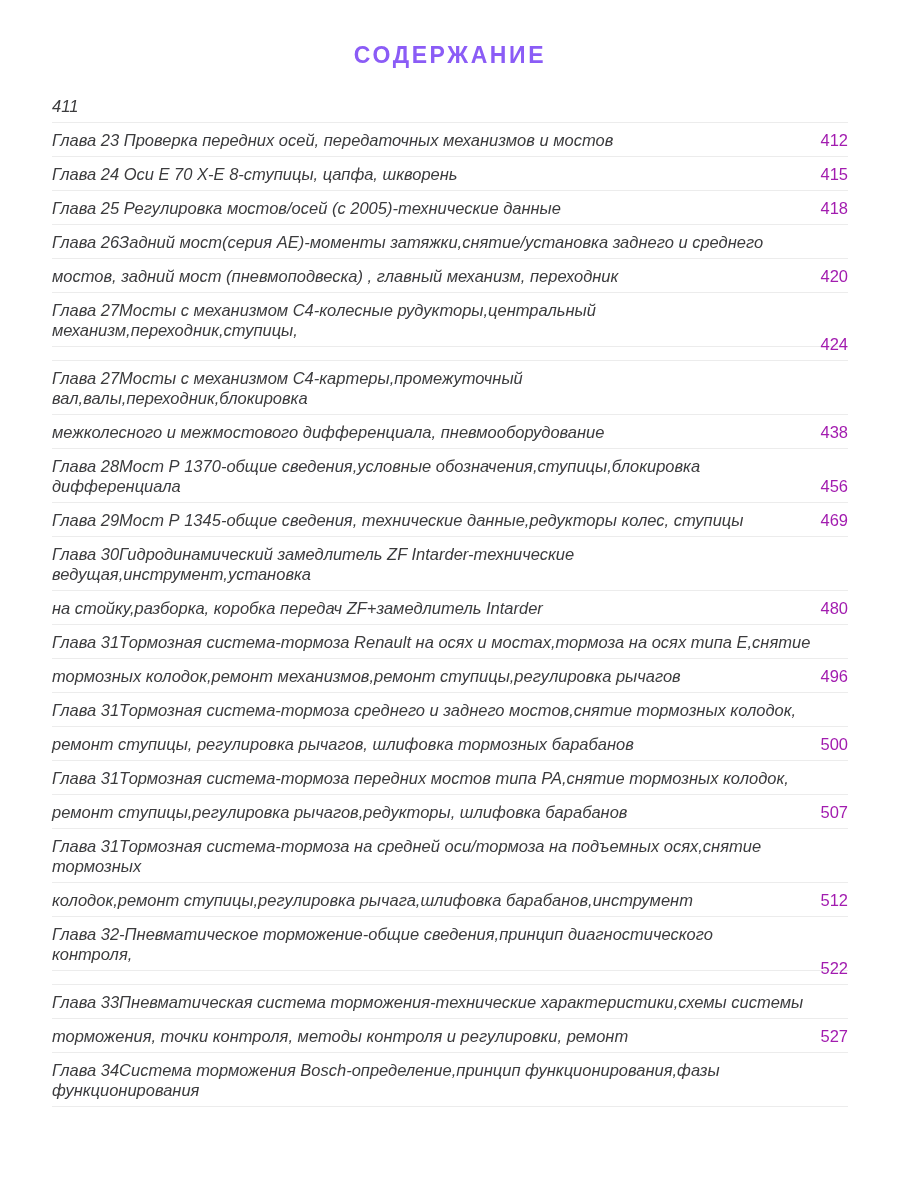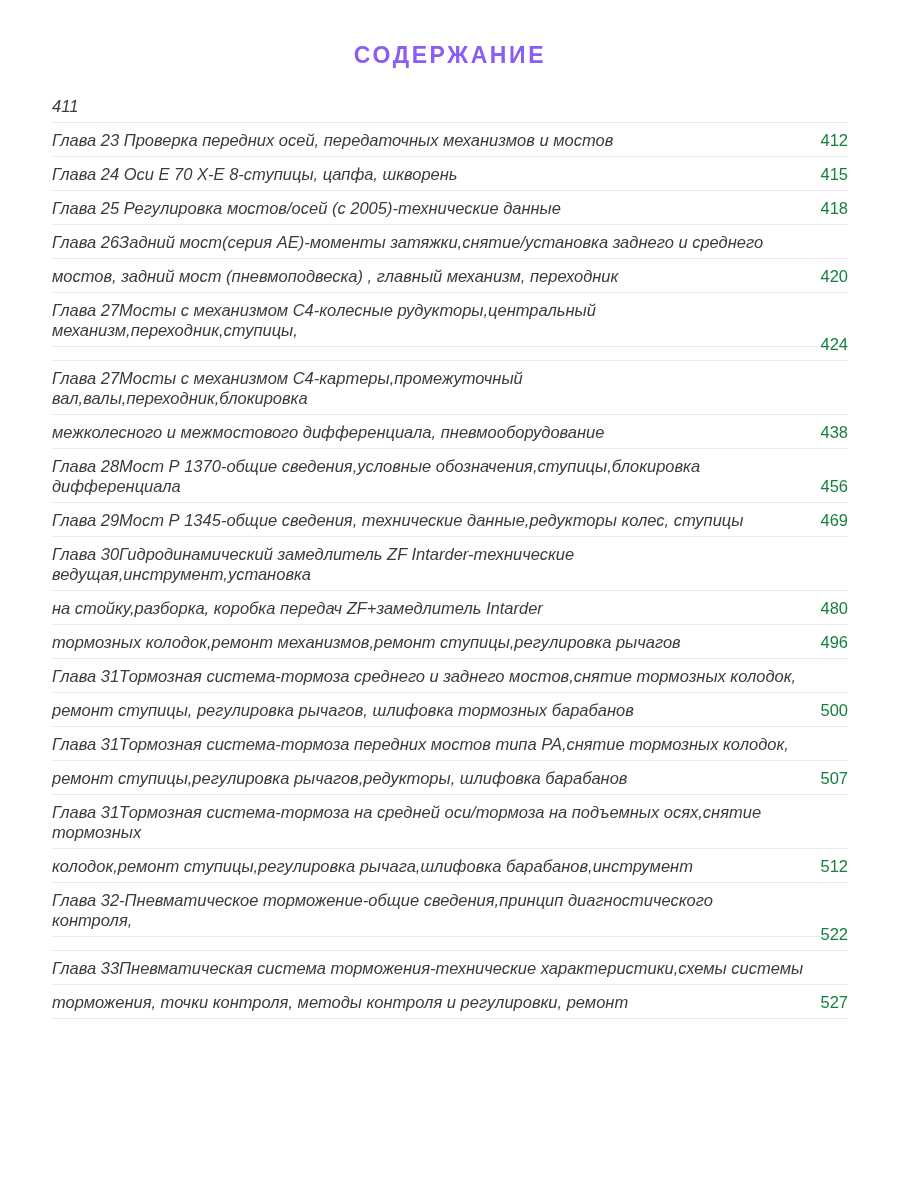--- a/index.html
+++ b/index.html
@@ -42,21 +42,21 @@
       color: #3b3b3d;
       padding-right: 4px;
       font-style: italic;
     }
     .toc-row-page {
       position: absolute;
       right: 0;
       bottom: 6.5px;
       font-size: 16.5px;
       line-height: 20px;
-      color: #15803d;
+      color: #a21caf;
     }
   </style>
 </head>
 <body>
 
 <div class="doc">
   <h1 class="page-title">СОДЕРЖАНИЕ</h1>
   <div class="toc" id="toc-list">
       <div class="toc-row">
     <div class="toc-row-text">411</div>
@@ -111,20 +111,24 @@
       <div class="toc-row">
     <div class="toc-row-text">Глава 30Гидродинамический замедлитель ZF Intarder-технические
 ведущая,инструмент,установка</div>
     <div class="toc-row-page"></div>
   </div>
       <div class="toc-row">
     <div class="toc-row-text">на стойку,разборка, коробка передач ZF+замедлитель Intarder</div>
     <div class="toc-row-page">480</div>
   </div>
       <div class="toc-row">
+    <div class="toc-row-text">Глава 31Тормозная система-тормоза Renault на осях и мостах,тормоза на осях типа Е,снятие</div>
+    <div class="toc-row-page"></div>
+  </div>
+      <div class="toc-row">
     <div class="toc-row-text">тормозных колодок,ремонт механизмов,ремонт ступицы,регулировка рычагов</div>
     <div class="toc-row-page">496</div>
   </div>
       <div class="toc-row">
     <div class="toc-row-text">Глава 31Тормозная система-тормоза среднего и заднего мостов,снятие тормозных колодок,</div>
     <div class="toc-row-page"></div>
   </div>
       <div class="toc-row">
     <div class="toc-row-text">ремонт ступицы, регулировка рычагов, шлифовка тормозных барабанов</div>
     <div class="toc-row-page">500</div>
@@ -155,14 +159,19 @@
     <div class="toc-row-page">522</div>
   </div>
       <div class="toc-row">
     <div class="toc-row-text">Глава 33Пневматическая система торможения-технические характеристики,схемы системы</div>
     <div class="toc-row-page"></div>
   </div>
       <div class="toc-row">
     <div class="toc-row-text">торможения, точки контроля, методы контроля и регулировки, ремонт</div>
     <div class="toc-row-page">527</div>
   </div>
+      <div class="toc-row">
+    <div class="toc-row-text">Глава 34Система торможения Bosch-определение,принцип функционирования,фазы
+функционирования</div>
+    <div class="toc-row-page"></div>
+  </div>
     </div>
 </div>
 
 </body></html>

